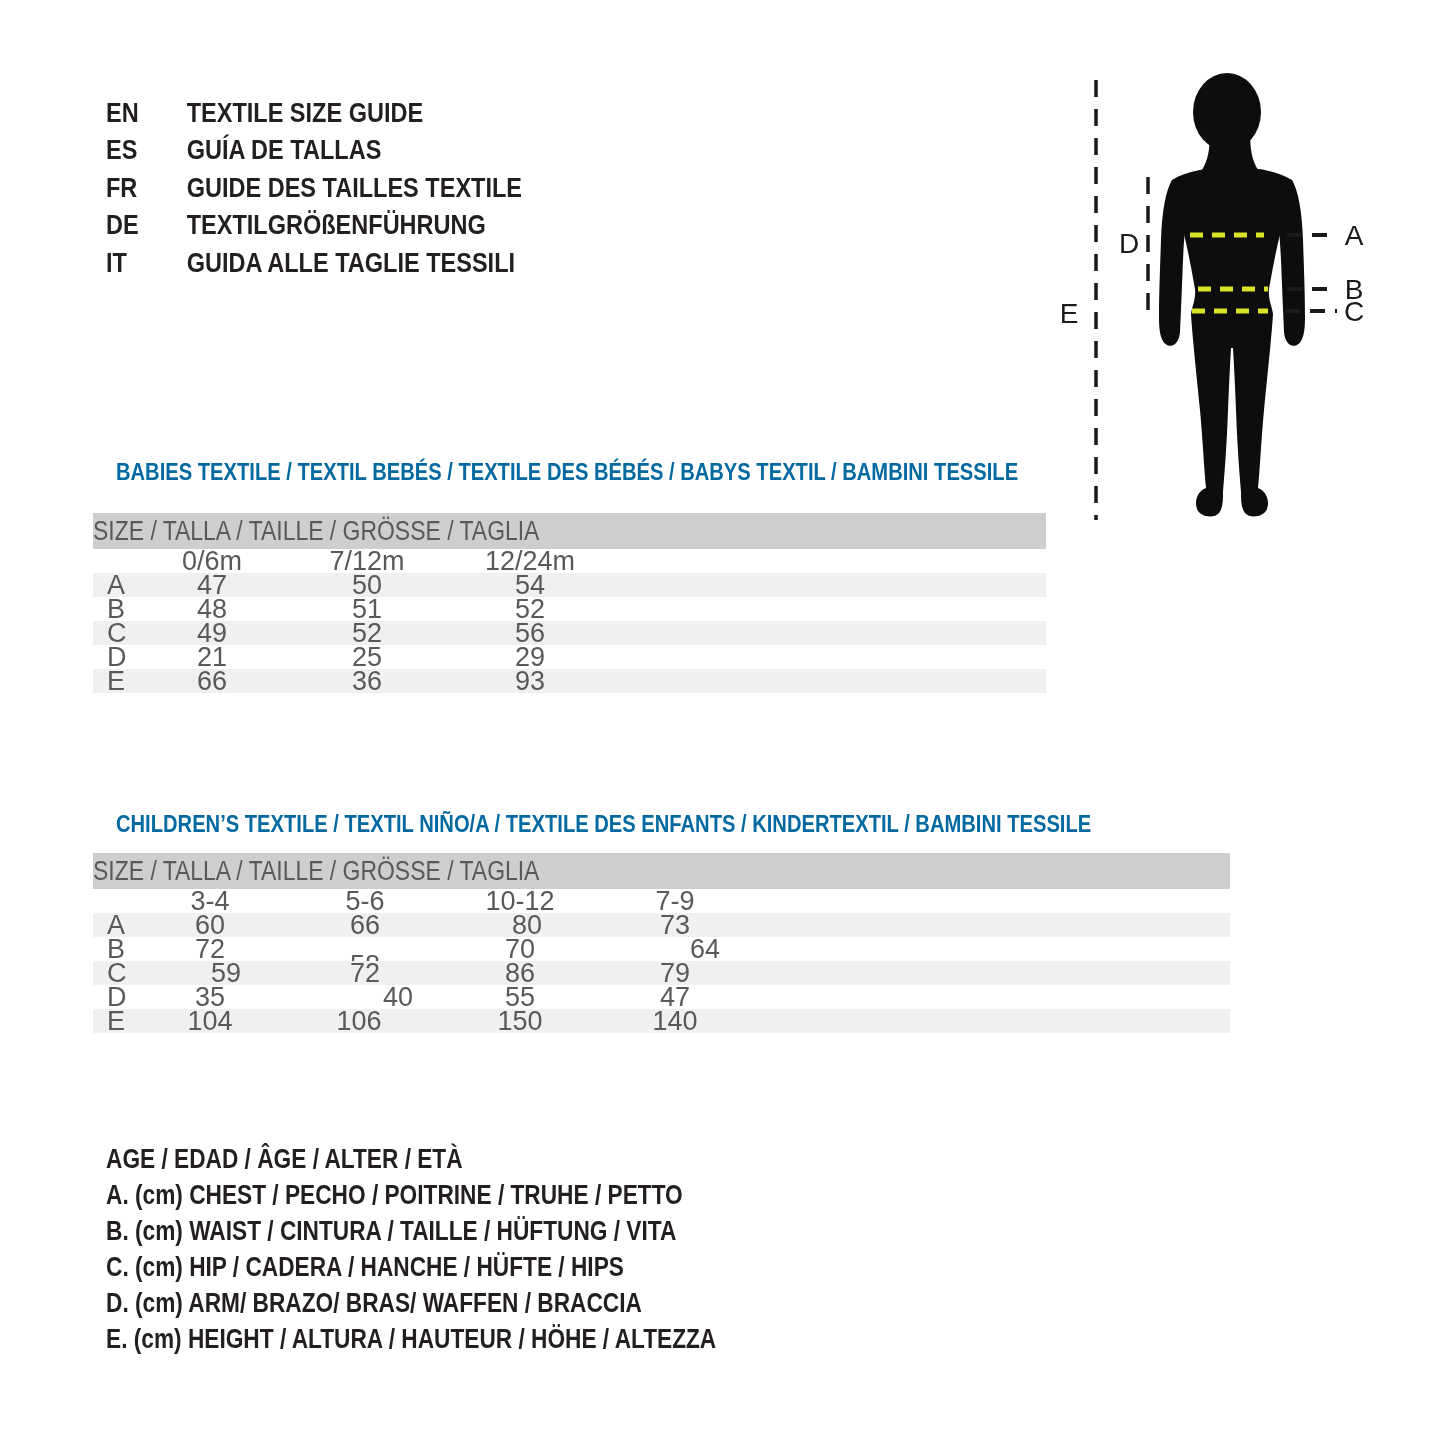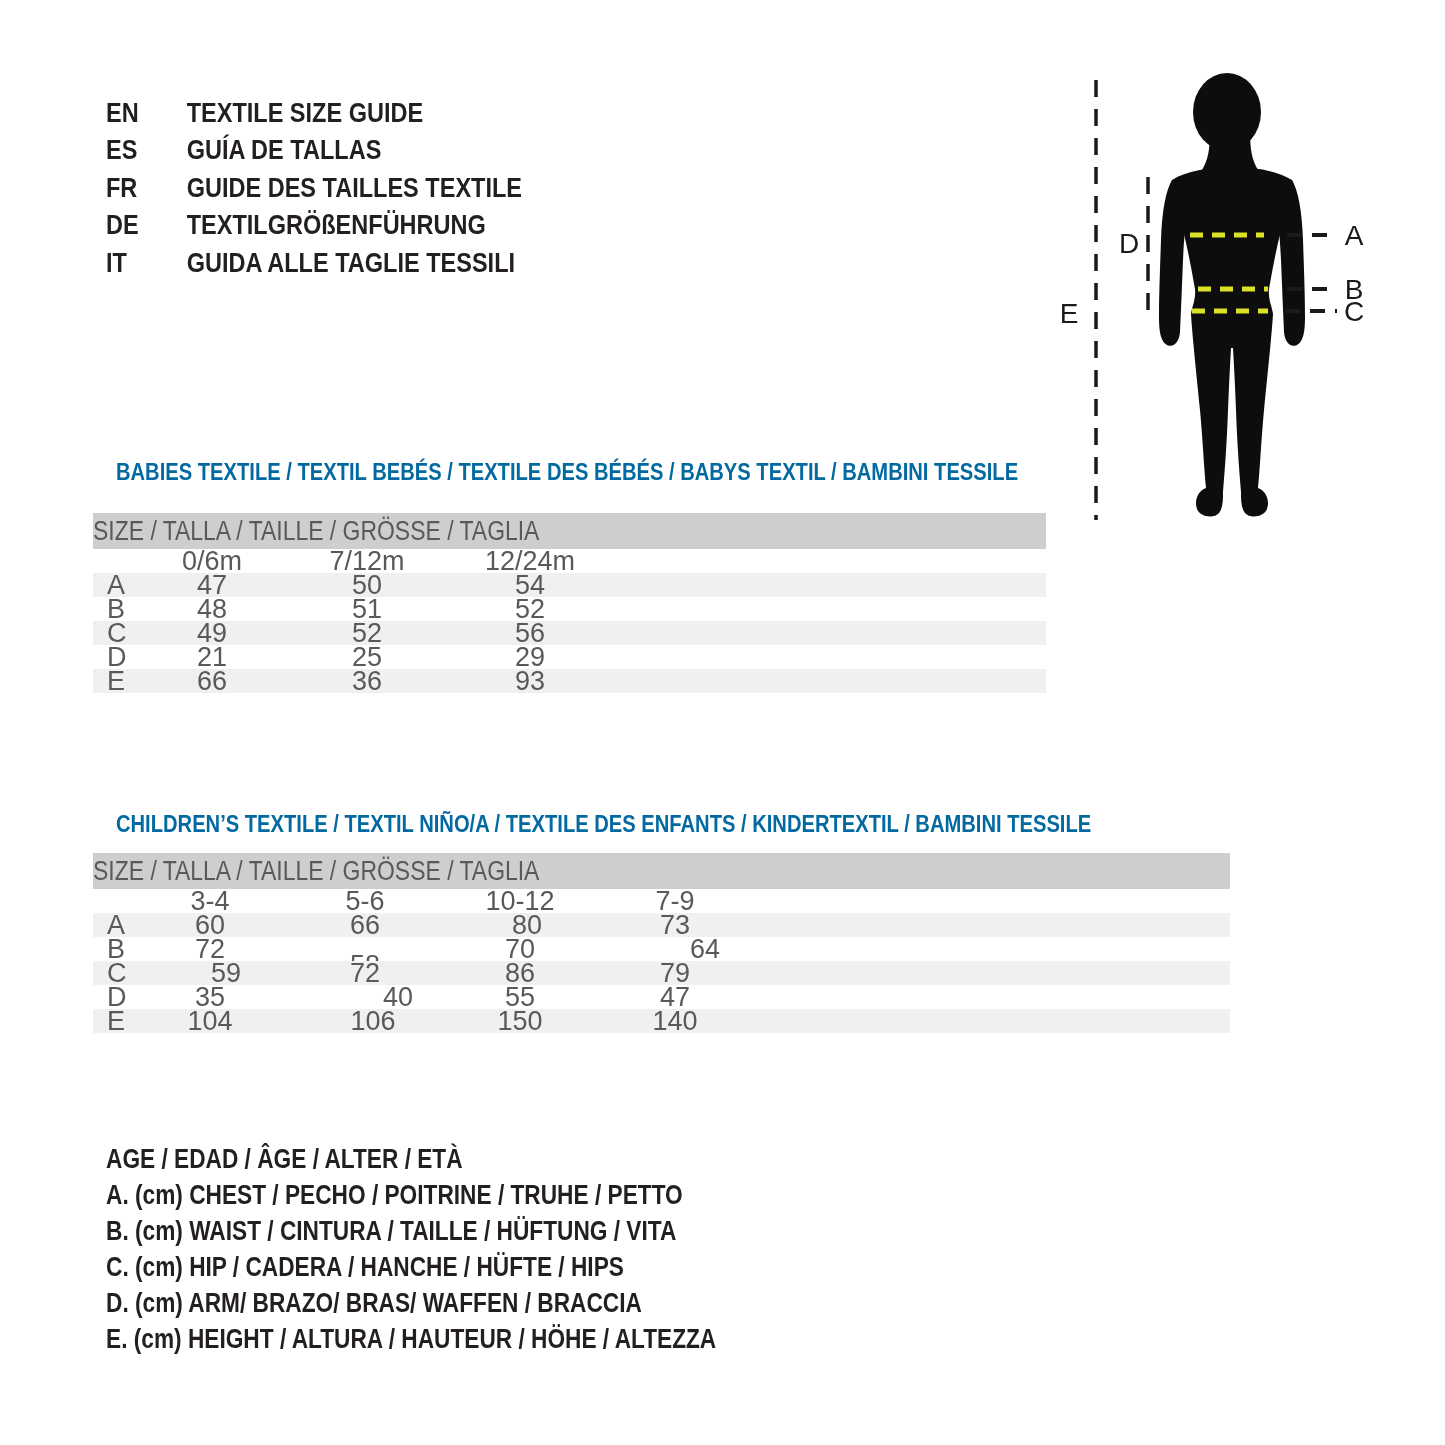--- a/index.html
+++ b/index.html
@@ -215,21 +215,21 @@
     <div class="tbl-row">
       <span class="rowlabel">D</span>
       <span class="cell" style="left:117px;">35</span>
       <span class="cell" style="left:281px;margin-left:24px;">40</span>
       <span class="cell" style="left:427px;">55</span>
       <span class="cell" style="left:582px;">47</span>
     </div>
     <div class="tbl-row stripe">
       <span class="rowlabel">E</span>
       <span class="cell" style="left:117px;">104</span>
-      <span class="cell" style="left:280px;">106</span>
+      <span class="cell" style="left:266px;">106</span>
       <span class="cell" style="left:427px;">150</span>
       <span class="cell" style="left:582px;">140</span>
     </div>
   </div>
 
   <div class="abs legend-block cond">
     <div class="legend-line">AGE / EDAD / ÂGE / ALTER / ETÀ</div>
     <div class="legend-line">A. (cm) CHEST / PECHO / POITRINE / TRUHE / PETTO</div>
     <div class="legend-line">B. (cm) WAIST / CINTURA / TAILLE / HÜFTUNG / VITA</div>
     <div class="legend-line">C. (cm) HIP / CADERA / HANCHE / HÜFTE / HIPS</div>

